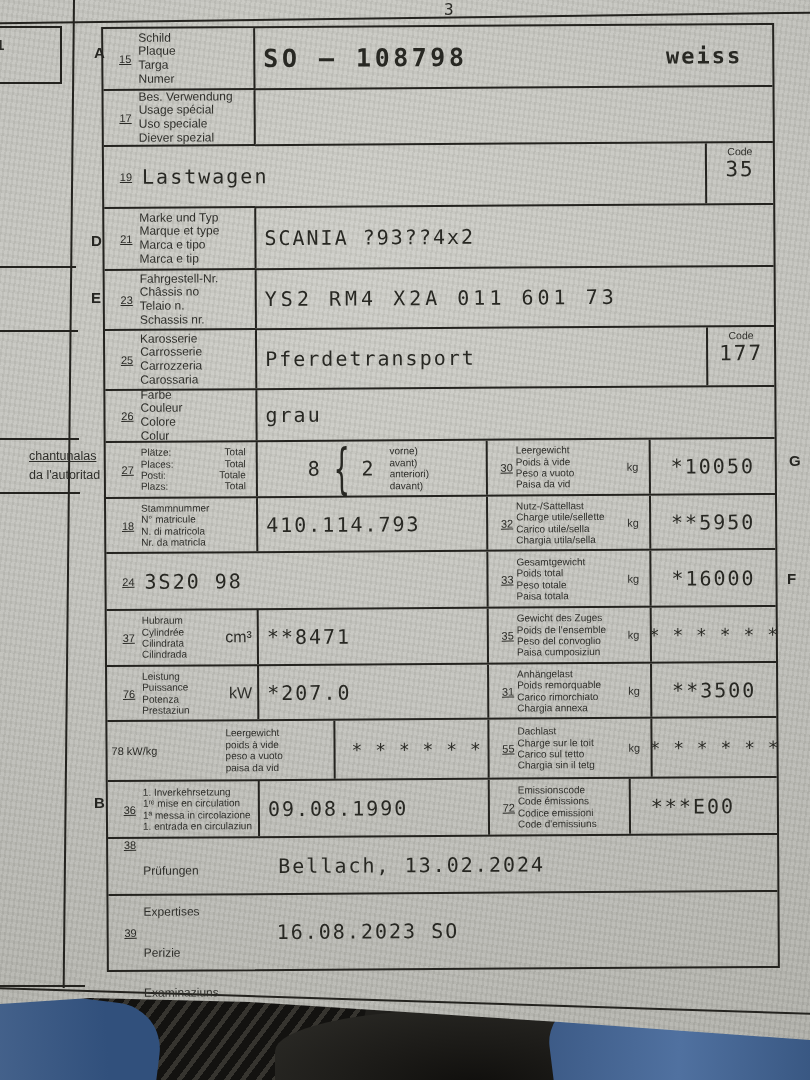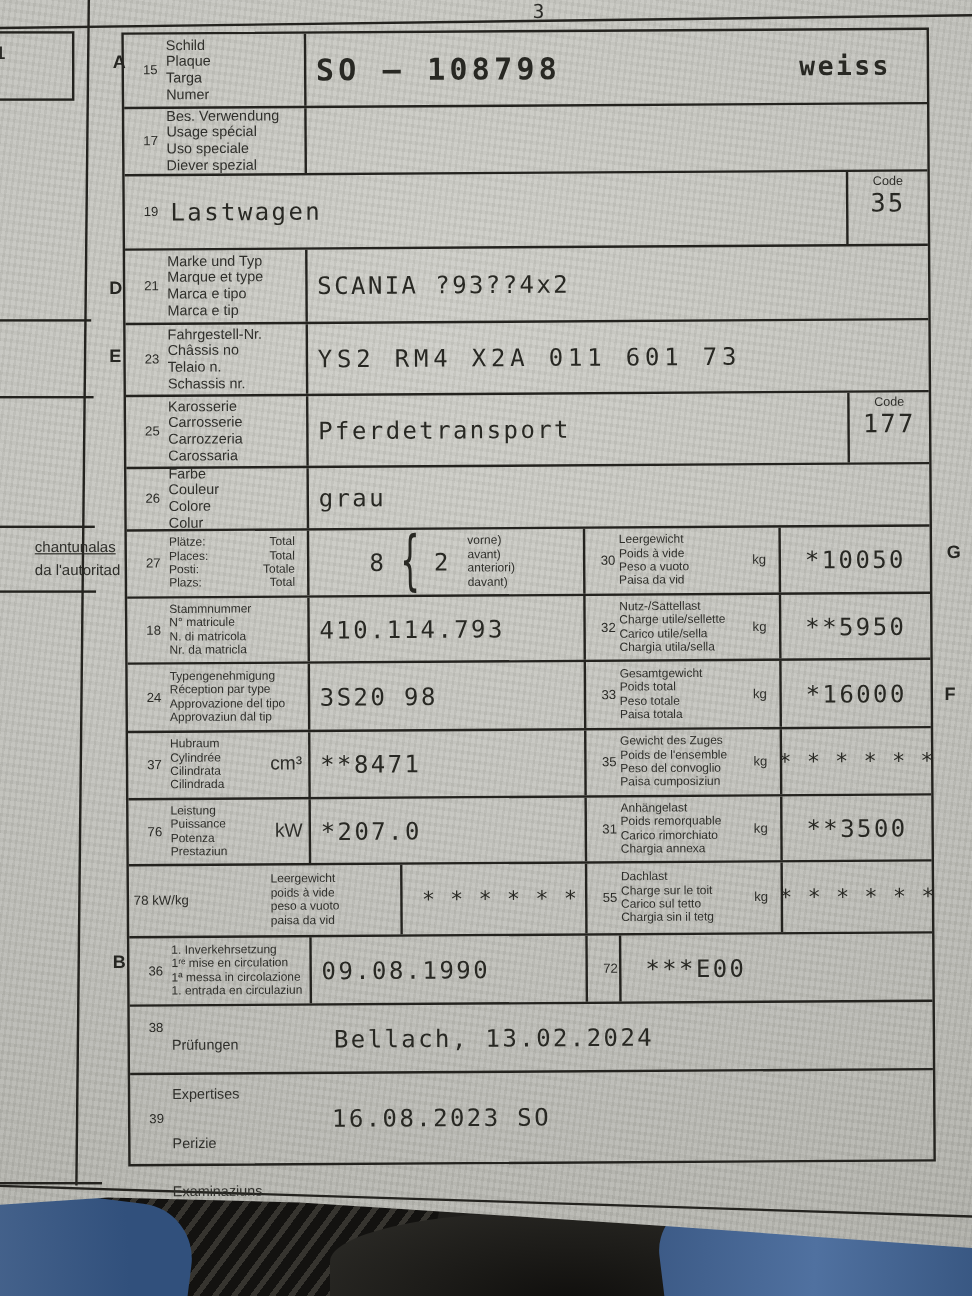--- a/index.html
+++ b/index.html
@@ -49,21 +49,21 @@
   
   .mletter{position:absolute;font-size:15px;font-weight:bold;color:#262622;}
 
   
   .vtable{position:absolute;left:104px;top:25px;width:673px;border:2px solid var(--ink);
     box-sizing:border-box;transform:rotate(-0.35deg);background:transparent;}
   .row{display:flex;border-bottom:2px solid var(--ink);box-sizing:border-box;position:relative;}
   .row.last{border-bottom:none;}
   .cell{box-sizing:border-box;position:relative;}
   .num{width:30px;display:flex;align-items:center;justify-content:flex-end;padding-right:2px;
-    font-size:11px;color:#2b2b27;}
+    font-size:11px;color:#2b2b27;text-decoration:underline;}
   .labels{width:122px;border-right:2px solid var(--ink);padding:2px 2px 2px 5px;
     display:flex;flex-direction:column;justify-content:center;
     font-size:12px;line-height:1.13;color:#2f2f2b;}
   .labels.nodiv{border-right:none;gap:27px;}
   .value{flex:1;display:flex;align-items:center;padding-left:8px;}
   .typed{font-family:"DejaVu Sans Mono",monospace;font-size:20px;letter-spacing:2px;
     color:#282823;white-space:pre;}
   .typed.plate{font-size:25px;letter-spacing:3.5px;font-weight:600;}
   .typed.colorval{font-size:22px;letter-spacing:2px;font-weight:600;margin-left:auto;margin-right:30px;}
   .typed.wide{letter-spacing:4px;}
@@ -87,21 +87,21 @@
   .tot-line{display:flex;justify-content:space-between;padding-right:8px;text-align:center;}
   .seats-val{padding-left:50px;gap:10px;}
   .brace{font-family:"DejaVu Sans Mono",monospace;font-size:26px;transform:scaleY(2.1);
     display:inline-block;color:#282823;font-weight:300;margin:0 2px;}
   .front-labels{font-size:10px;line-height:1.15;color:#2f2f2b;margin-left:4px;}
   
   .num-wide{width:76px;display:flex;align-items:center;font-size:11px;color:#2b2b27;padding-left:4px;}
   .labels-78{width:152px;border-right:2px solid var(--ink);padding-left:42px;
     display:flex;flex-direction:column;justify-content:center;font-size:10px;
     line-height:1.15;color:#2f2f2b;box-sizing:border-box;}
-  .num-top{align-items:flex-start;padding-top:12px;}
+  .num-top{align-items:flex-start;padding-top:0;}
 </style>
 </head>
 <body>
 
 <div class="scene">
 
   <div class="photo">
     <div class="floor-tread"></div>
     <div class="jeans-left"></div>
     <div class="shoe"></div>
@@ -304,26 +304,20 @@
           <div class="unit">kg</div>
           <div class="cell value">
             <span class="typed">**5950</span>
           </div>
         </div>
       </div>
 
       <div class="row" style="height:57px;">
         <div class="half-l">
           <div class="cell num">24</div>
-          <div class="cell labels">
-            <div>Typengenehmigung</div>
-            <div>Réception par type</div>
-            <div>Approvazione del tipo</div>
-            <div>Approvaziun dal tip</div>
-          </div>
           <div class="cell value">
             <span class="typed">3S20 98</span>
           </div>
         </div>
         <div class="half-r">
           <div class="cell num">33</div>
           <div class="cell labels">
             <div>Gesamtgewicht</div>
             <div>Poids total</div>
             <div>Peso totale</div>
@@ -430,20 +424,26 @@
             <div>1ʳᵉ mise en circulation</div>
             <div>1ª messa in circolazione</div>
             <div>1. entrada en circulaziun</div>
           </div>
           <div class="cell value">
             <span class="typed">09.08.1990</span>
           </div>
         </div>
         <div class="half-r">
           <div class="cell num">72</div>
+          <div class="cell labels">
+            <div>Emissionscode</div>
+            <div>Code émissions</div>
+            <div>Codice emissioni</div>
+            <div>Code d'emissiuns</div>
+          </div>
           <div class="cell value">
             <span class="typed">***E00</span>
           </div>
         </div>
       </div>
 
       <div class="row" style="height:57px;">
         <div class="cell num num-top">38</div>
         <div class="cell value" style="padding-left:140px;">
           <span class="typed">Bellach, 13.02.2024</span>

